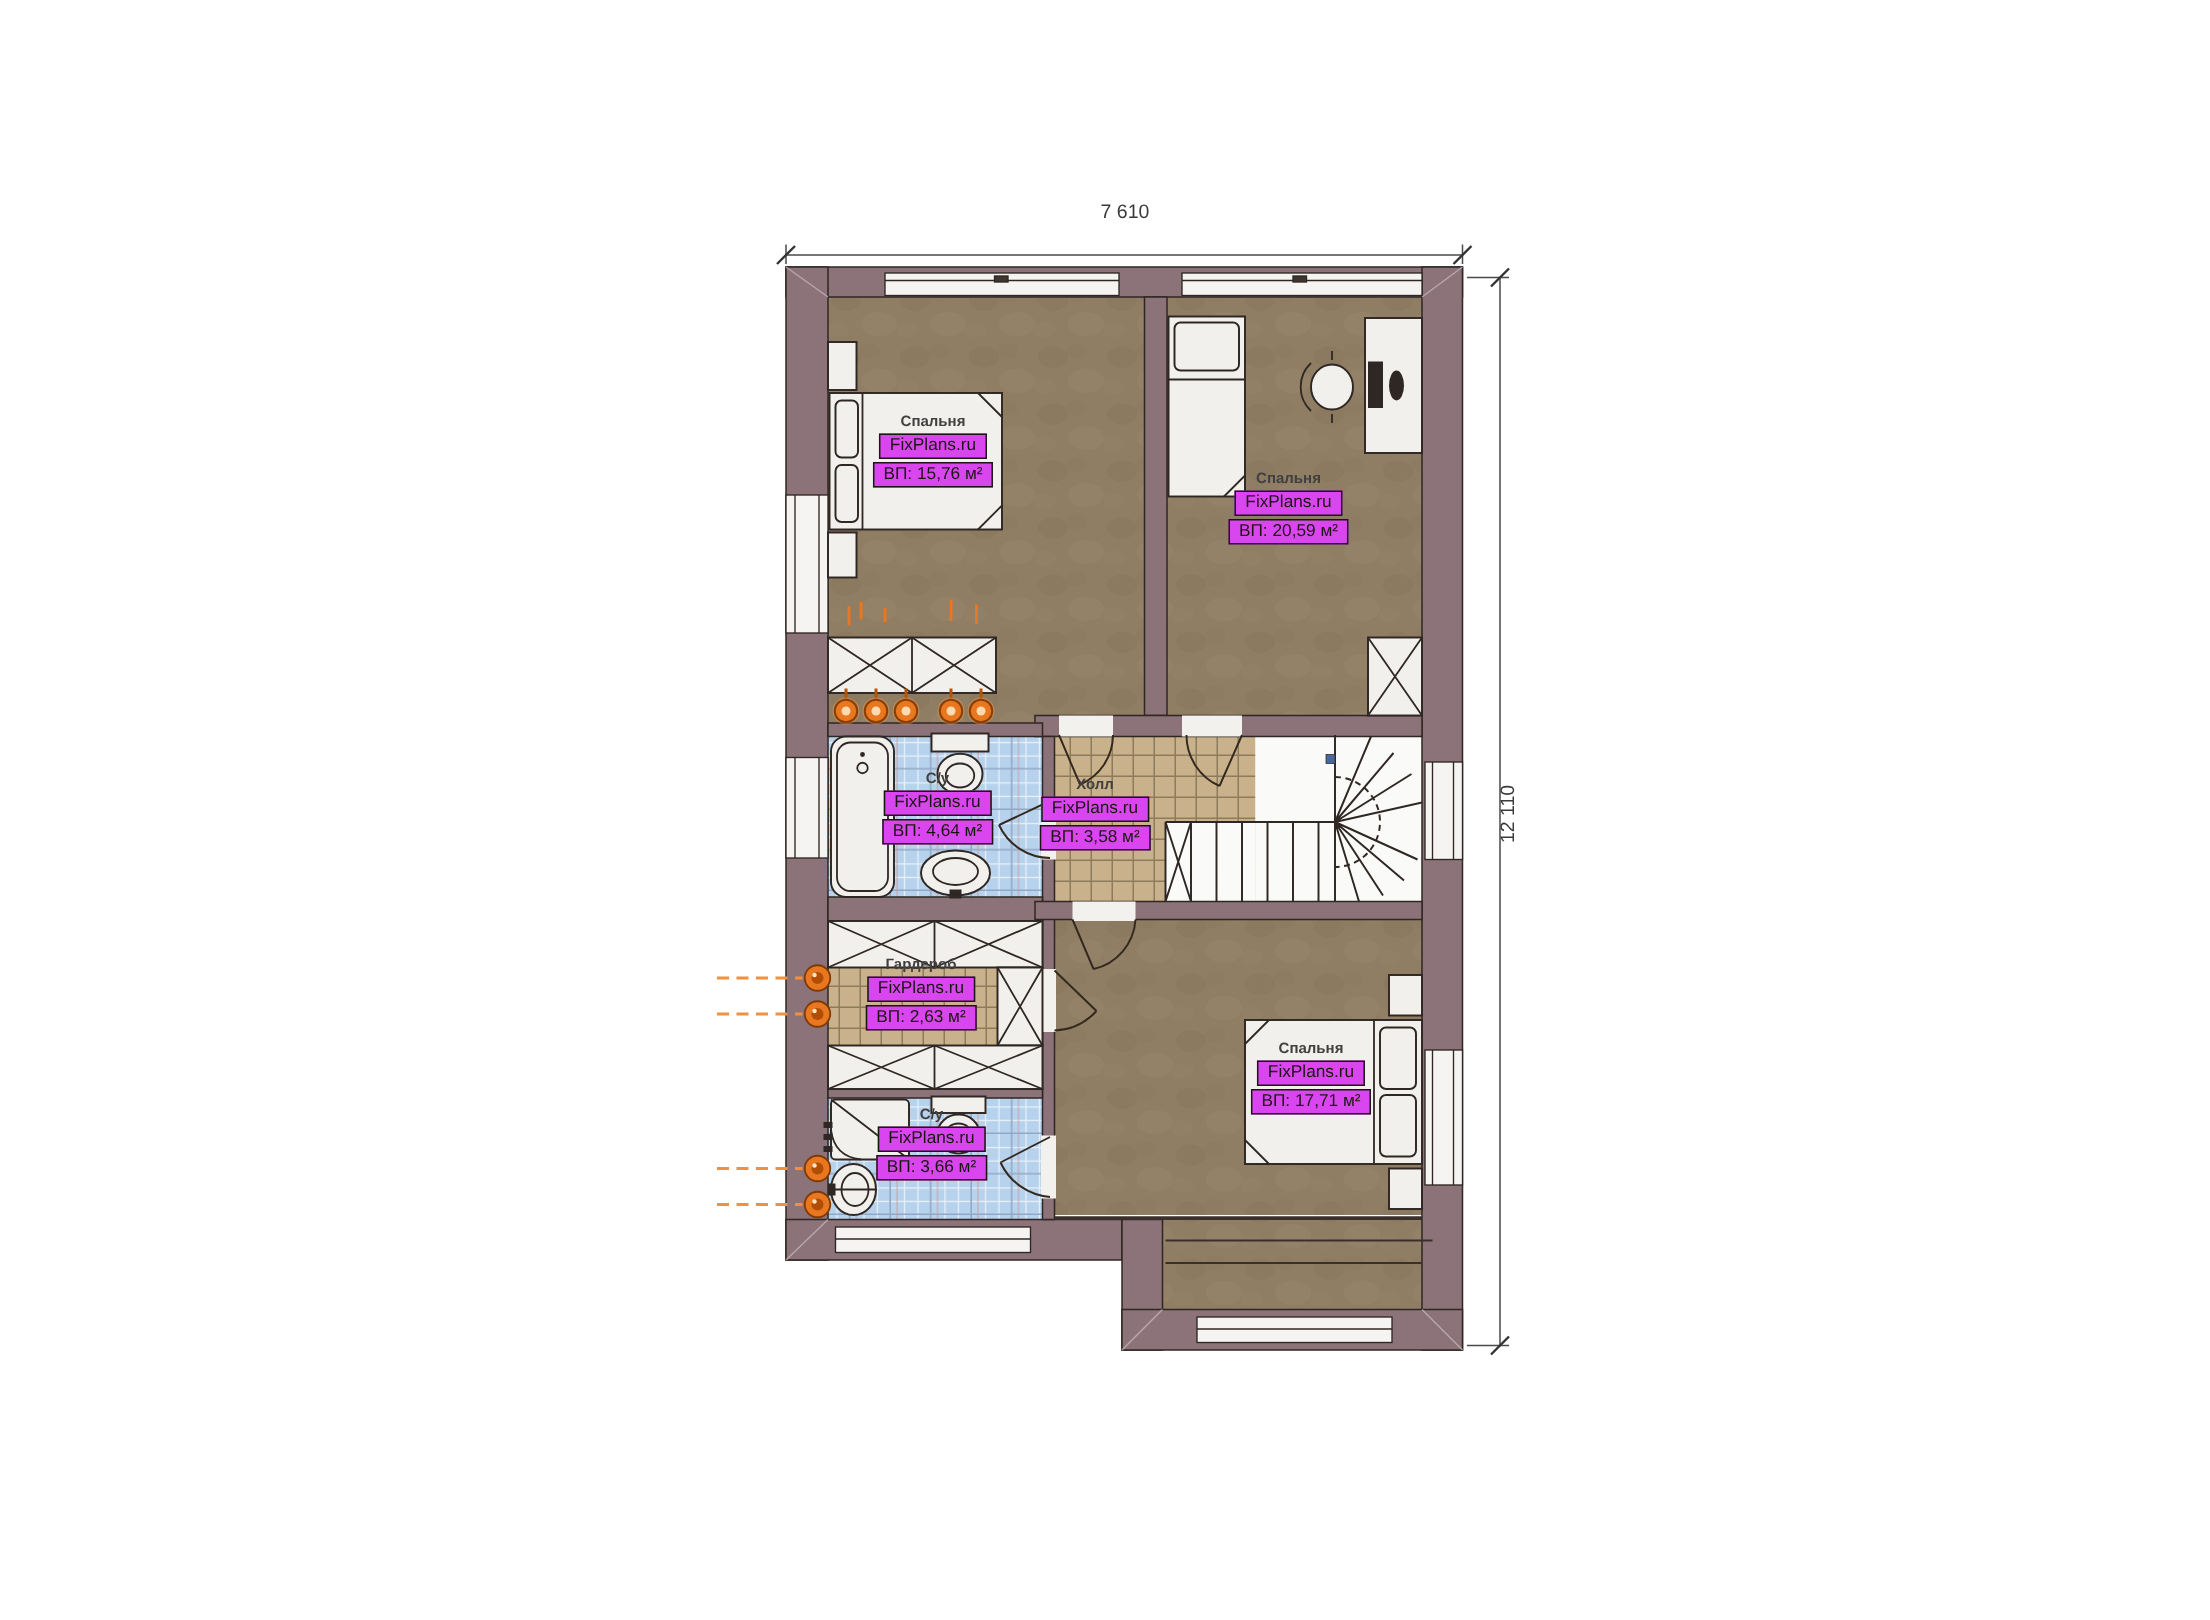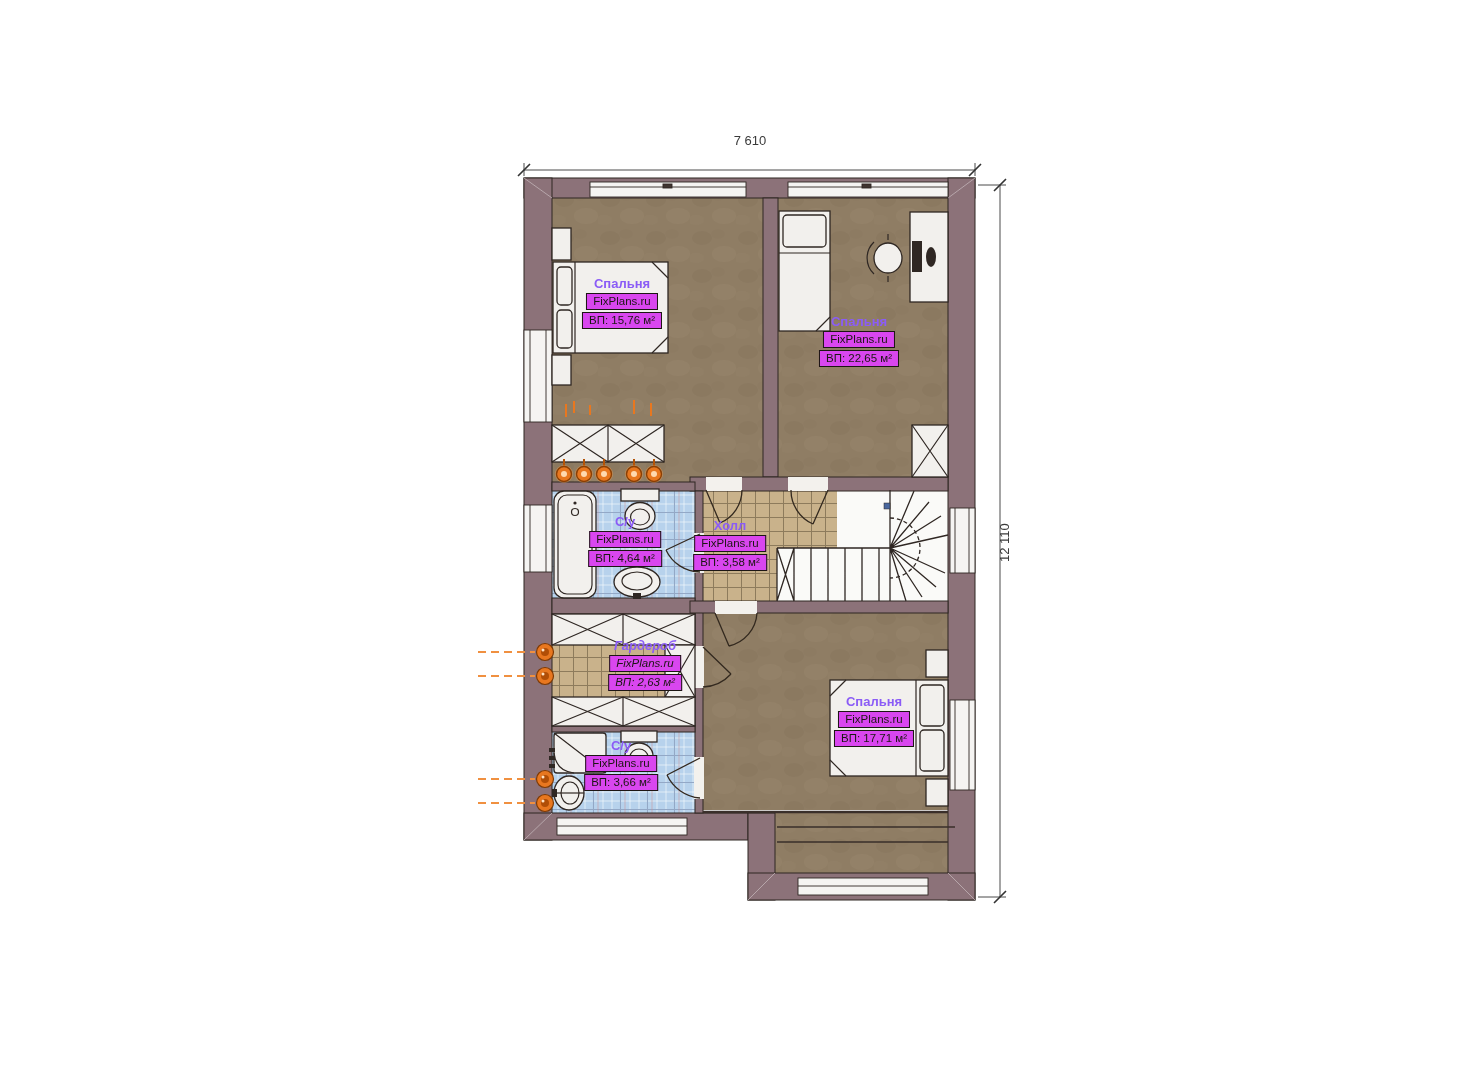--- a/index.html
+++ b/index.html
@@ -10,21 +10,21 @@
   .opening{fill:#f3f1ed;stroke:none;}
   .furn{fill:#f2f0ed;stroke:#2f2723;stroke-width:1.3;}
   .furn-line{fill:none;stroke:#2f2723;stroke-width:1.2;}
   .stair{fill:none;stroke:#2f2723;stroke-width:1.3;}
   .door{fill:none;stroke:#33291f;stroke-width:1.3;}
   .dimline{stroke:#4a4a4a;stroke-width:1;fill:none;}
   .dimtick{stroke:#333;stroke-width:1.6;fill:none;}
   .corner{stroke:#c2b3b7;stroke-width:1;opacity:.8;}
   .room-label{position:absolute;transform:translateX(-50%);display:flex;
       flex-direction:column;align-items:center;gap:2px;z-index:6;}
-  .room-title{font-size:13px;font-weight:bold;color:#8b5cf6;white-space:nowrap;}
+  .room-title{font-size:10px;font-weight:bold;color:#404040;white-space:nowrap;}
   .label-box{background:#d946ef;border:1.6px solid #1c1613;padding:0 6px;
       font-size:11.5px;line-height:15px;color:#1c1613;white-space:nowrap;}
   .dim{position:absolute;font-size:13px;color:#3a3a3a;z-index:6;white-space:nowrap;}
   .dim-top{left:750px;top:133px;transform:translateX(-50%);}
   .dim-right{left:997px;top:562px;transform:rotate(-90deg);transform-origin:0 0;}
 </style>
 </head>
 <body>
 
 <svg class="plan-svg" width="1473" height="1080" viewBox="0 0 1473 1080">
@@ -311,36 +311,36 @@
 
 <div class="room-label" style="left:622px;top:276px;">
   <div class="room-title">Спальня</div>
   <div class="label-box">FixPlans.ru</div>
   <div class="label-box">ВП: 15,76 м²</div>
 </div>
 
 <div class="room-label" style="left:859px;top:314px;">
   <div class="room-title">Спальня</div>
   <div class="label-box">FixPlans.ru</div>
-  <div class="label-box">ВП: 22,65 м²</div>
+  <div class="label-box">ВП: 20,59 м²</div>
 </div>
 
 <div class="room-label" style="left:625px;top:514px;">
   <div class="room-title">С/у</div>
   <div class="label-box">FixPlans.ru</div>
   <div class="label-box">ВП: 4,64 м²</div>
 </div>
 
 <div class="room-label" style="left:730px;top:518px;">
   <div class="room-title">Холл</div>
   <div class="label-box">FixPlans.ru</div>
   <div class="label-box">ВП: 3,58 м²</div>
 </div>
 
-<div class="room-label" style="left:645px;top:638px;font-style:italic;">
+<div class="room-label" style="left:614px;top:638px;">
   <div class="room-title">Гардероб</div>
   <div class="label-box">FixPlans.ru</div>
   <div class="label-box">ВП: 2,63 м²</div>
 </div>
 
 <div class="room-label" style="left:621px;top:738px;">
   <div class="room-title">С/у</div>
   <div class="label-box">FixPlans.ru</div>
   <div class="label-box">ВП: 3,66 м²</div>
 </div>

